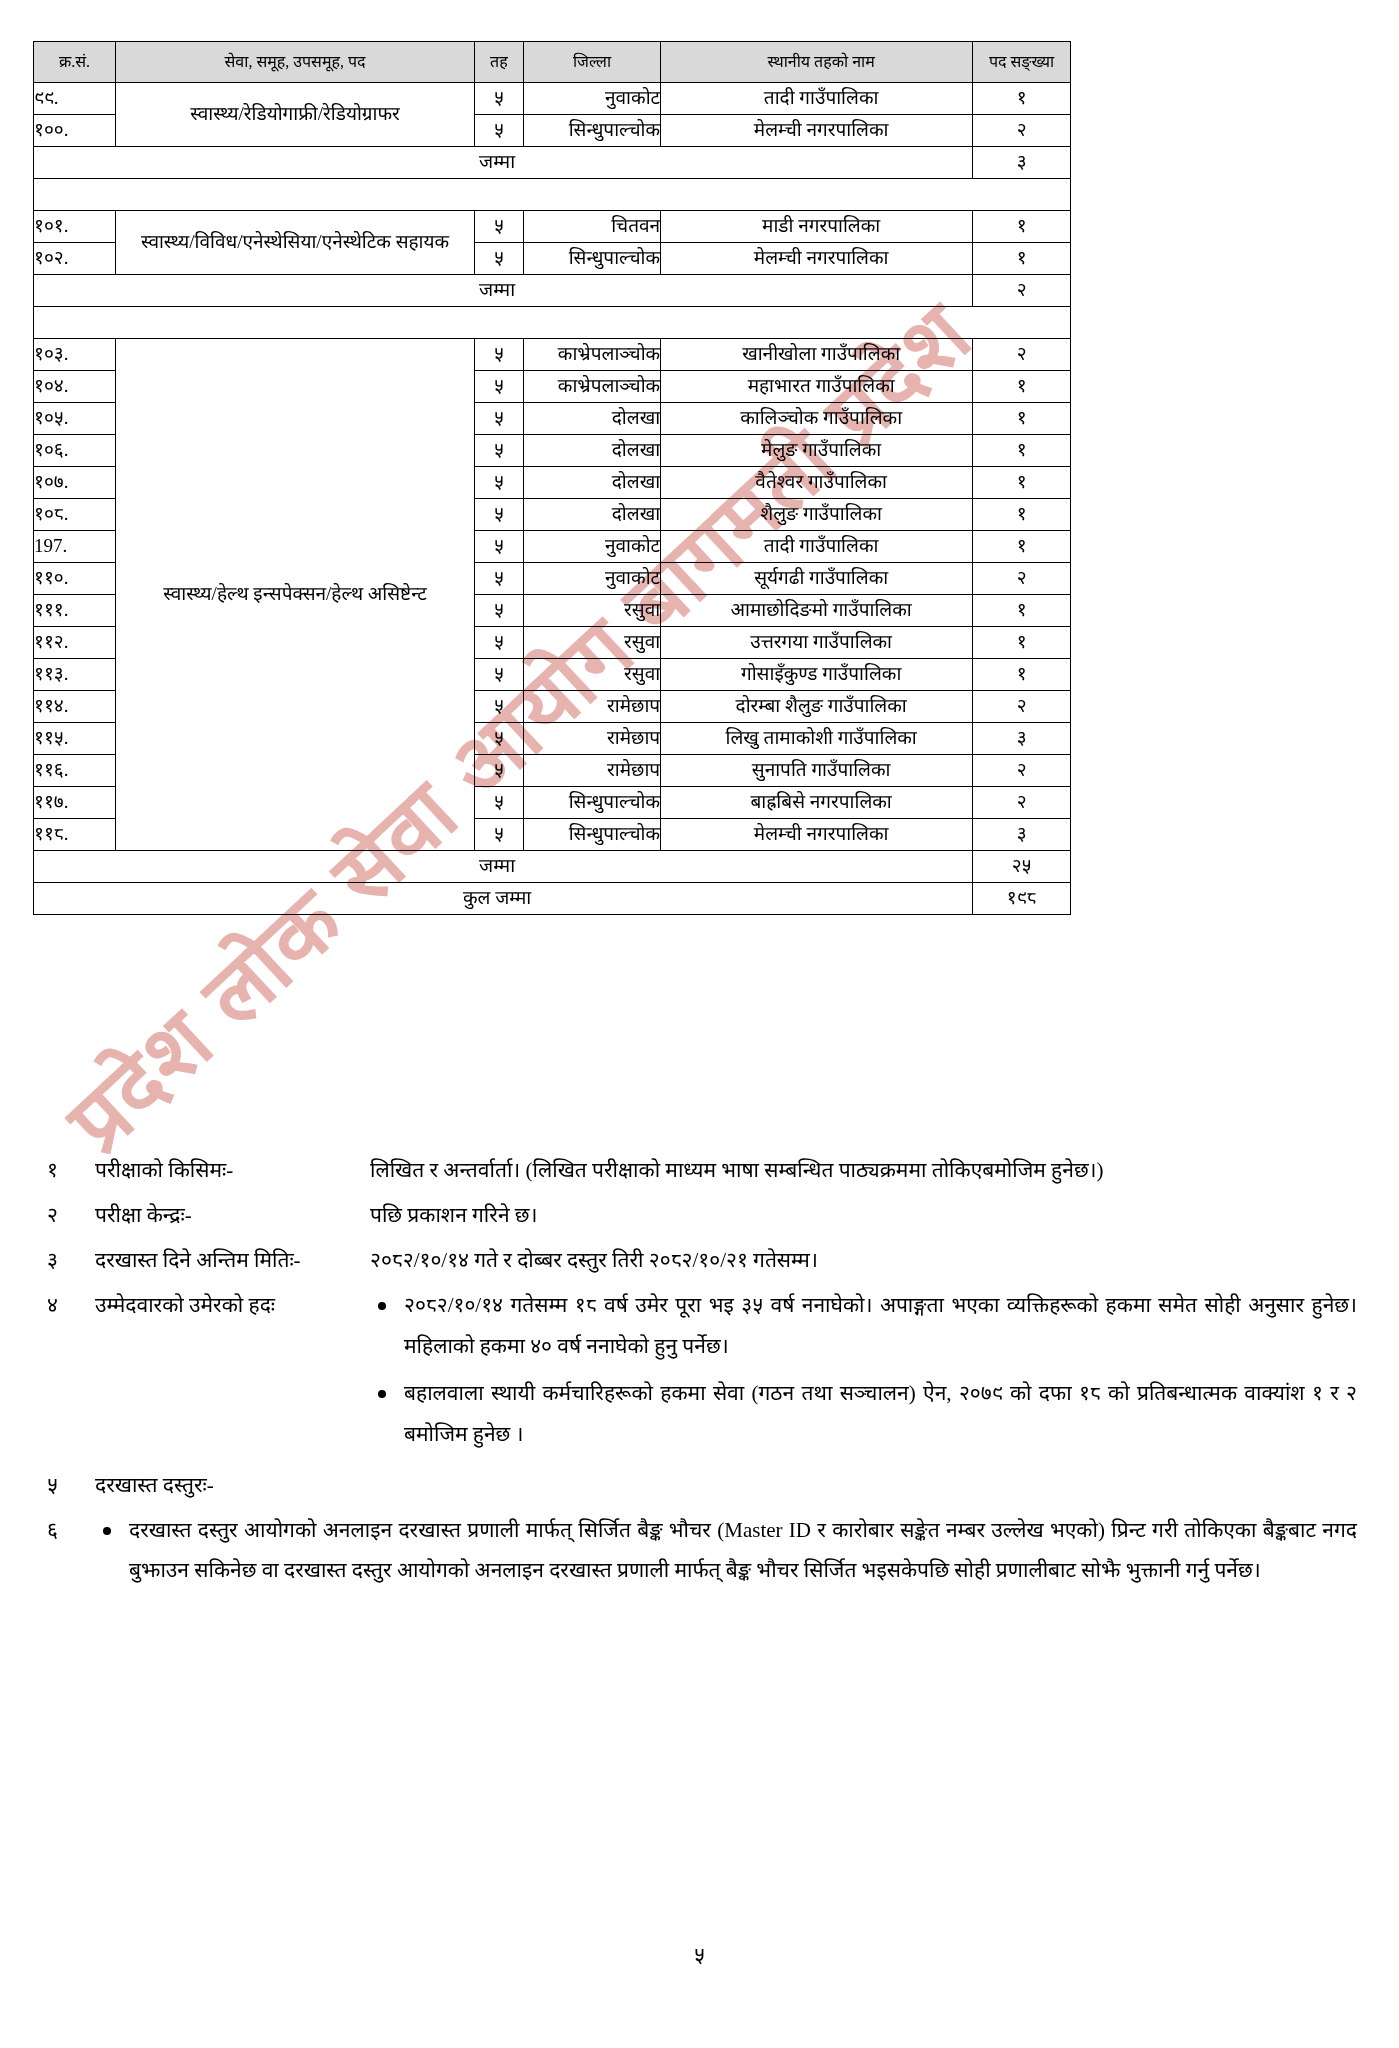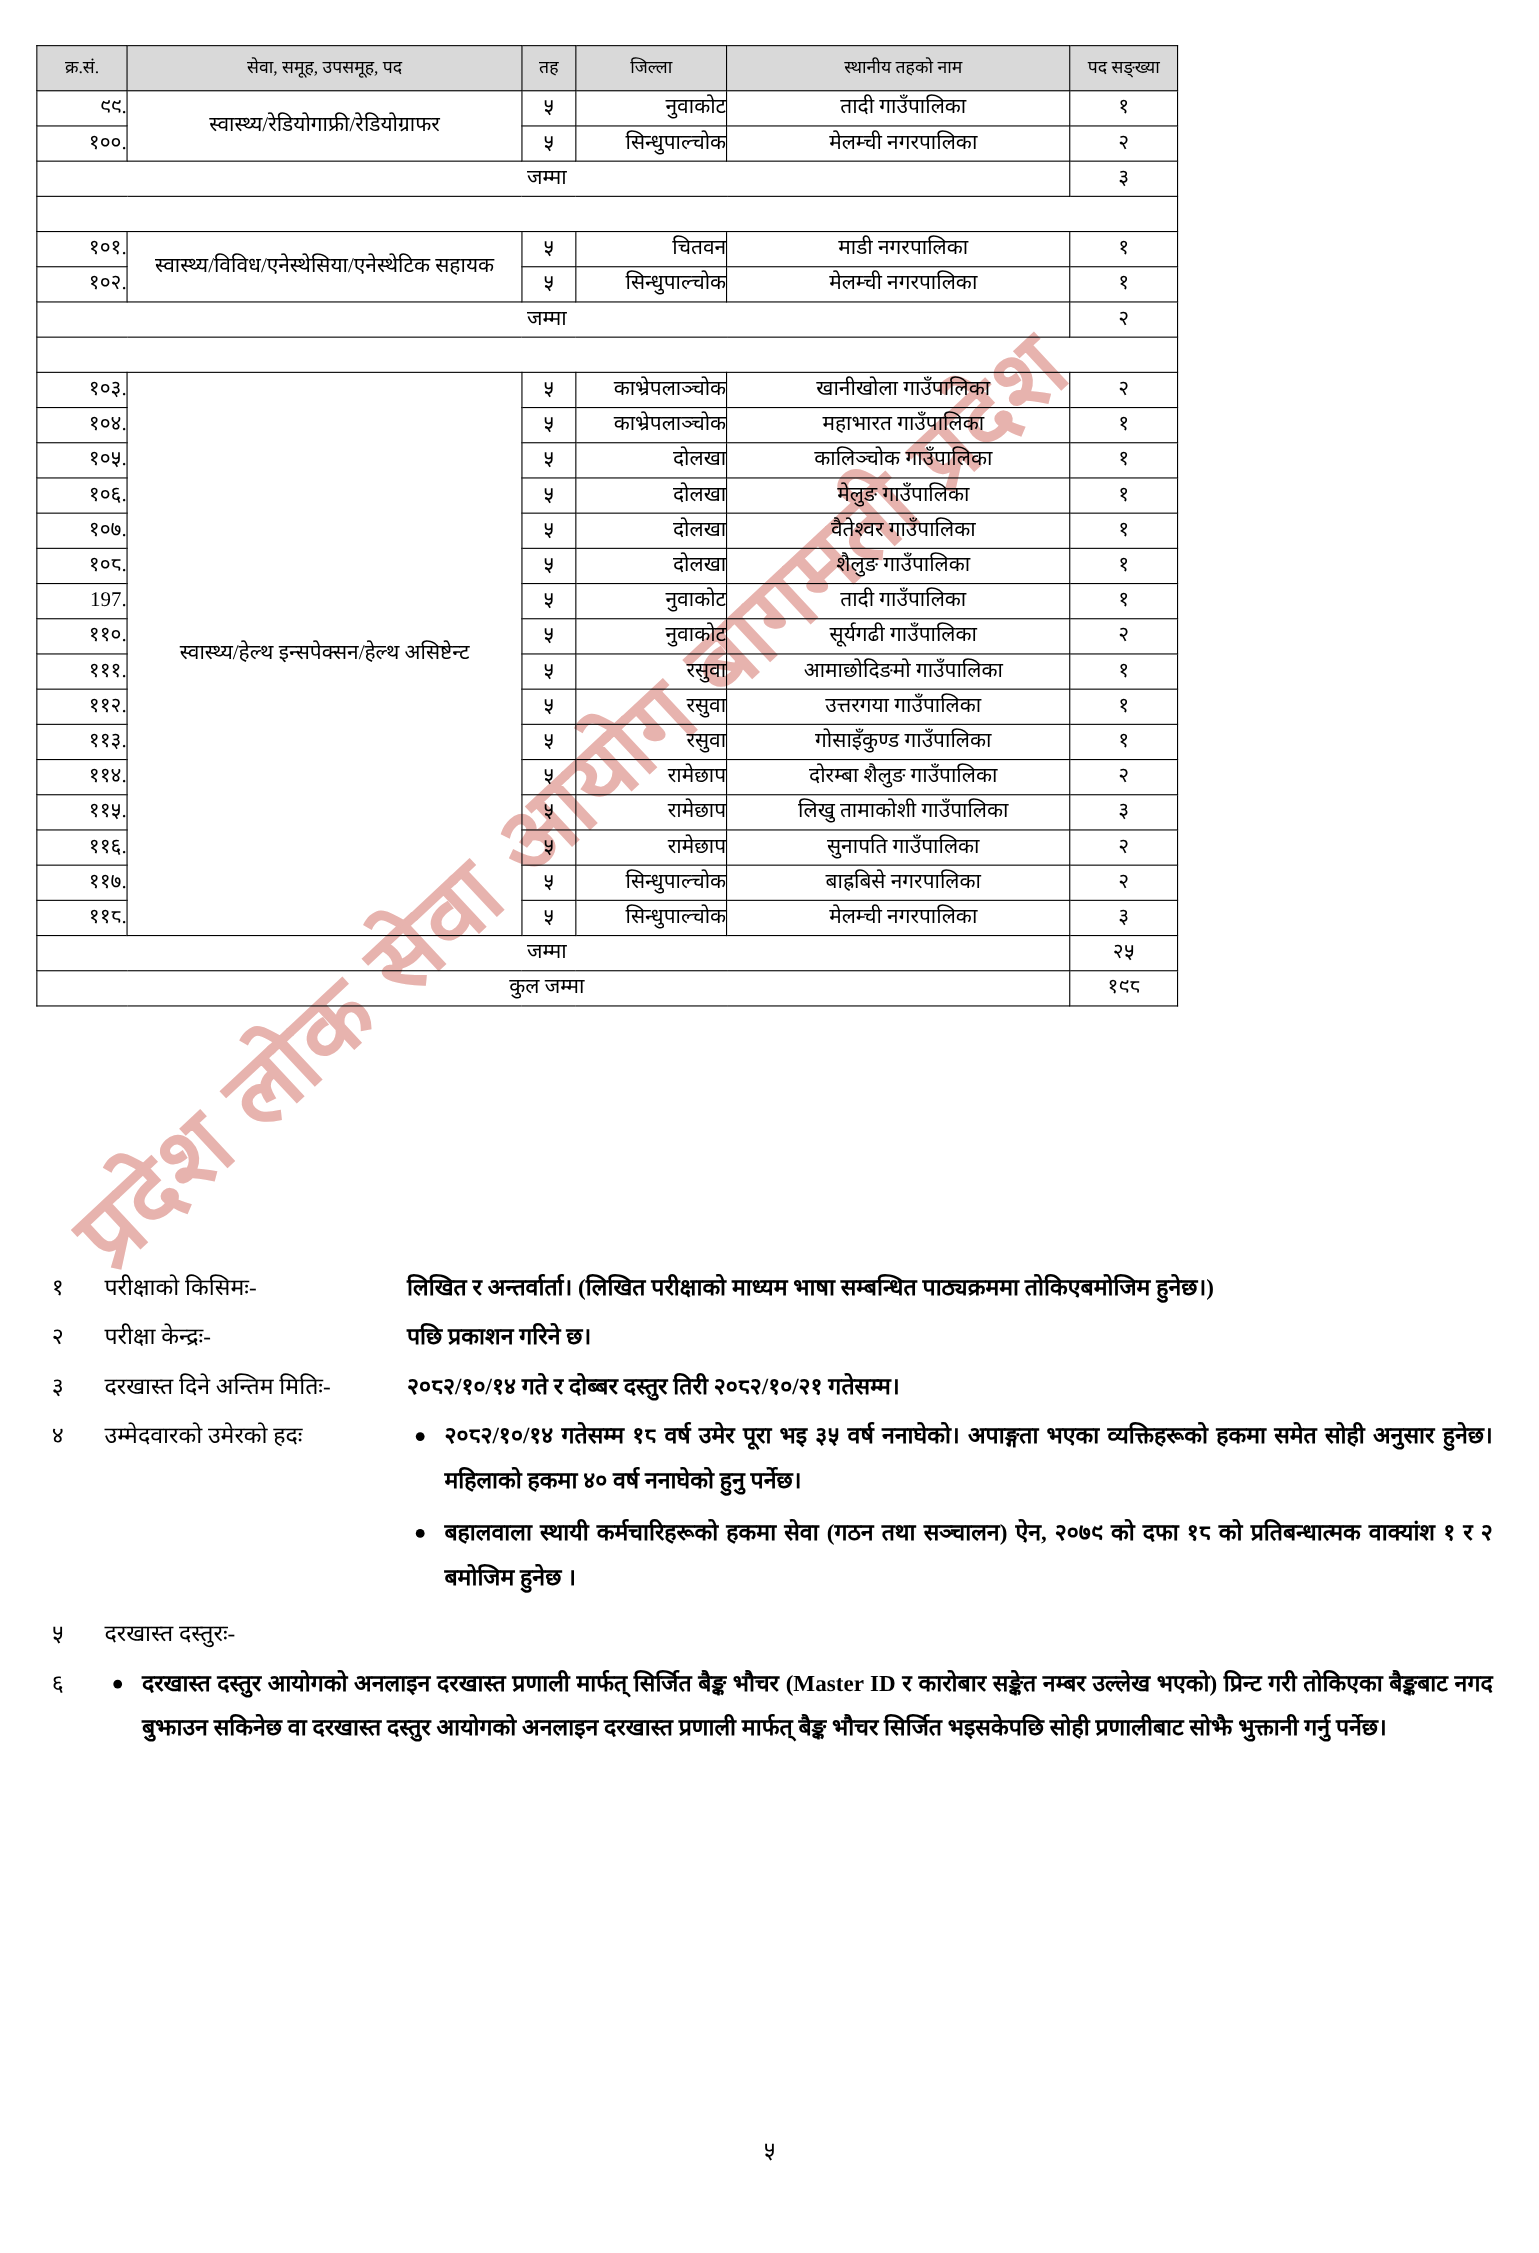--- a/index.html
+++ b/index.html
@@ -68,21 +68,21 @@
     font-size: 16px;
     height: 40px;
     line-height: 1.15;
     text-align: center;
   }
   table.vt tbody td {
     height: 31px;
     font-size: 19px;
     line-height: 1.1;
   }
-  .c-sn       { width: 78px;  text-align: right; }
+  .c-sn       { width: 78px;  text-align: left; }
   .c-service  { width: 332px; text-align: center; padding: 0 6px !important; }
   .c-level    { width: 46px;  text-align: center; }
   .c-district { width: 131px; text-align: right; }
   .c-local    { width: 290px; text-align: center; padding-left: 9px !important; }
   .c-count    { width: 93px;  text-align: center; }
 
   .row-gap td { height: 24px; border-left: 1px solid #000; border-right: 1px solid #000; }
   tr.subtotal td { height: 34px; font-size: 19px; }
   td.subtotal-label {
     text-align: center;
@@ -111,21 +111,20 @@
     text-align: left;
   }
   .note-label {
     width: 265px;
     flex: 0 0 265px;
     padding-right: 10px;
   }
   .note-body {
     flex: 1 1 auto;
     text-align: justify;
-    font-weight: bold;
   }
   .note-body p { margin: 0; }
   .bullets {
     list-style: none;
     margin: 0;
     padding: 0;
   }
   .bullets li {
     position: relative;
     padding-left: 34px;

